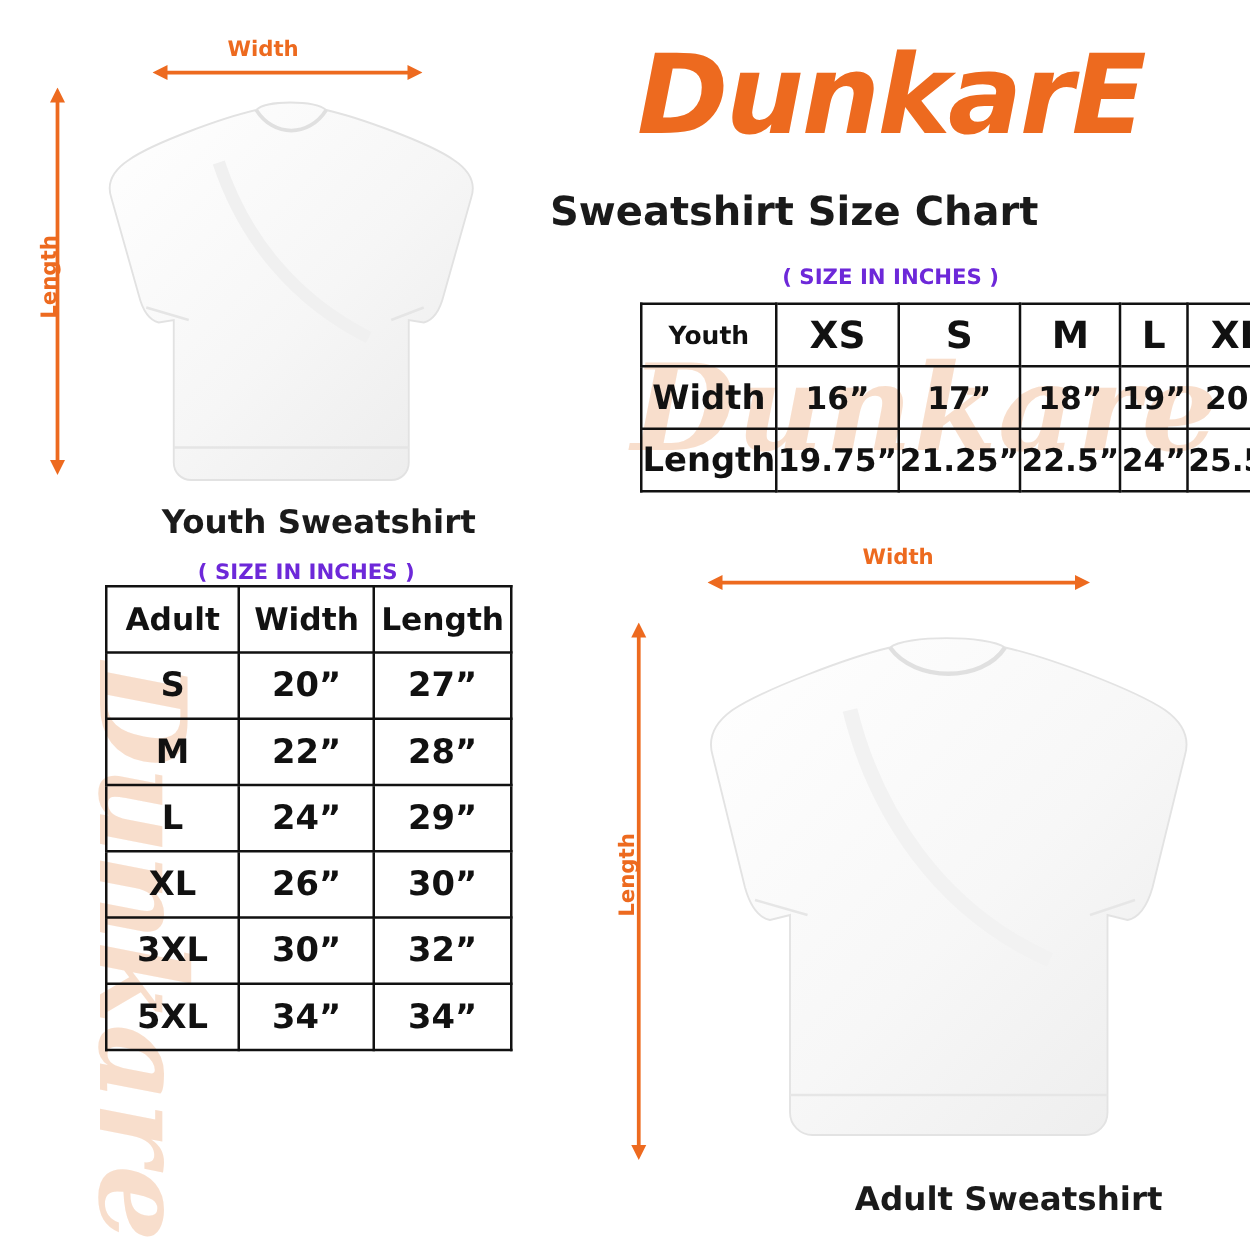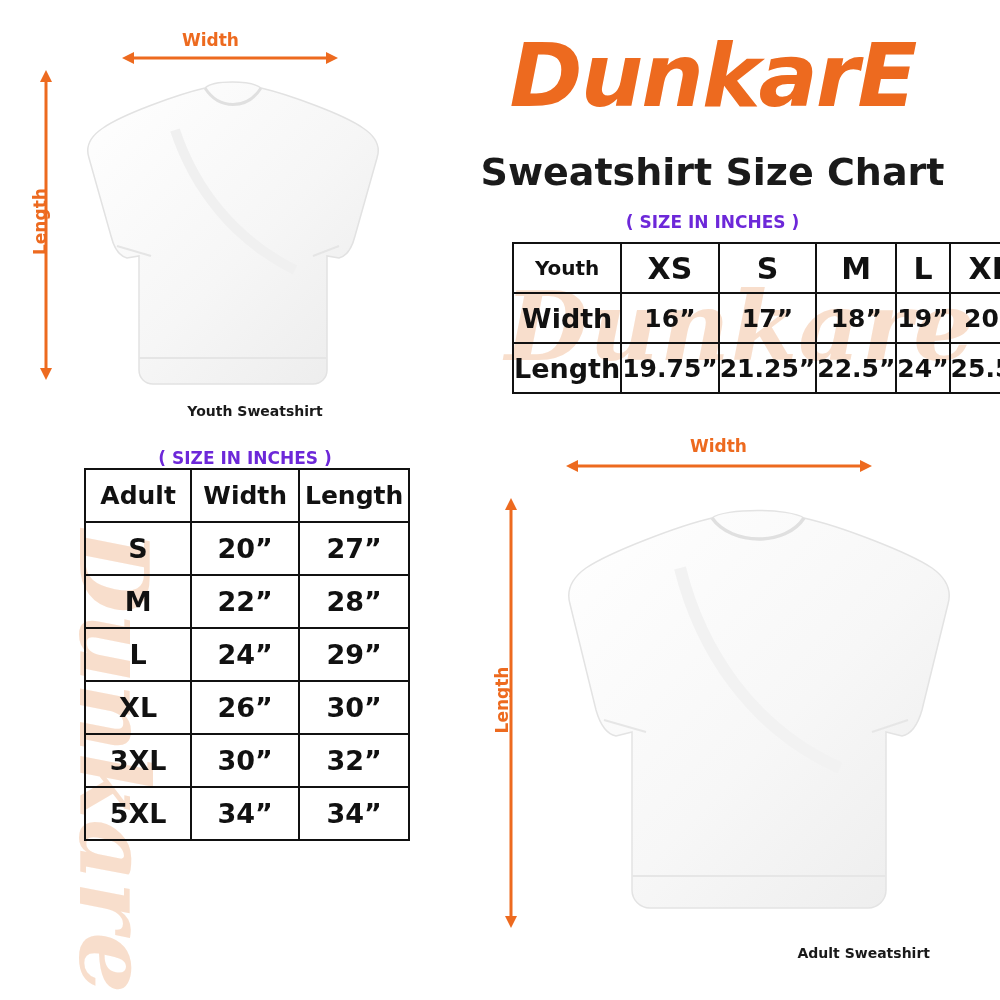--- a/index.html
+++ b/index.html
@@ -62,24 +62,24 @@
     line-height: 1.05;
     color: #ED6A1F;
     letter-spacing: -2px;
     z-index: 3;
   }
   .brand-sub {
     position: absolute;
     left: 440px;
     top: 150px;
     width: 545px;
-    text-align: center;
-    font-family: "DejaVu Sans", sans-serif;
-    font-weight: bold;
-    font-size: 38px;
+    text-align: left;
+    font-family: "DejaVu Sans", sans-serif;
+    font-weight: bold;
+    font-size: 32px;
     color: #1a1a1a;
     z-index: 3;
   }
 
   .units {
     position: absolute;
     font-family: "DejaVu Sans", sans-serif;
     font-weight: bold;
     font-size: 17px;
     color: #6d28d9;
@@ -132,21 +132,21 @@
   #adult-table td.c1 { width: 108px; }
   #adult-table td.c2 { width: 109px; }
   #adult-table td.c3 { width: 109px; }
   #adult-table tr:first-child td { font-size: 25px; }
 
   
   .caption {
     position: absolute;
     font-family: "DejaVu Sans", sans-serif;
     font-weight: bold;
-    font-size: 14px;
+    font-size: 26px;
     color: #1a1a1a;
     z-index: 3;
   }
   .caption-youth { left: 90px; top: 403px; width: 330px; text-align: center; }
   .caption-adult { left: 600px; top: 945px; width: 330px; text-align: right; }
 
   
   .meas-label {
     position: absolute;
     font-family: "DejaVu Sans", sans-serif;

